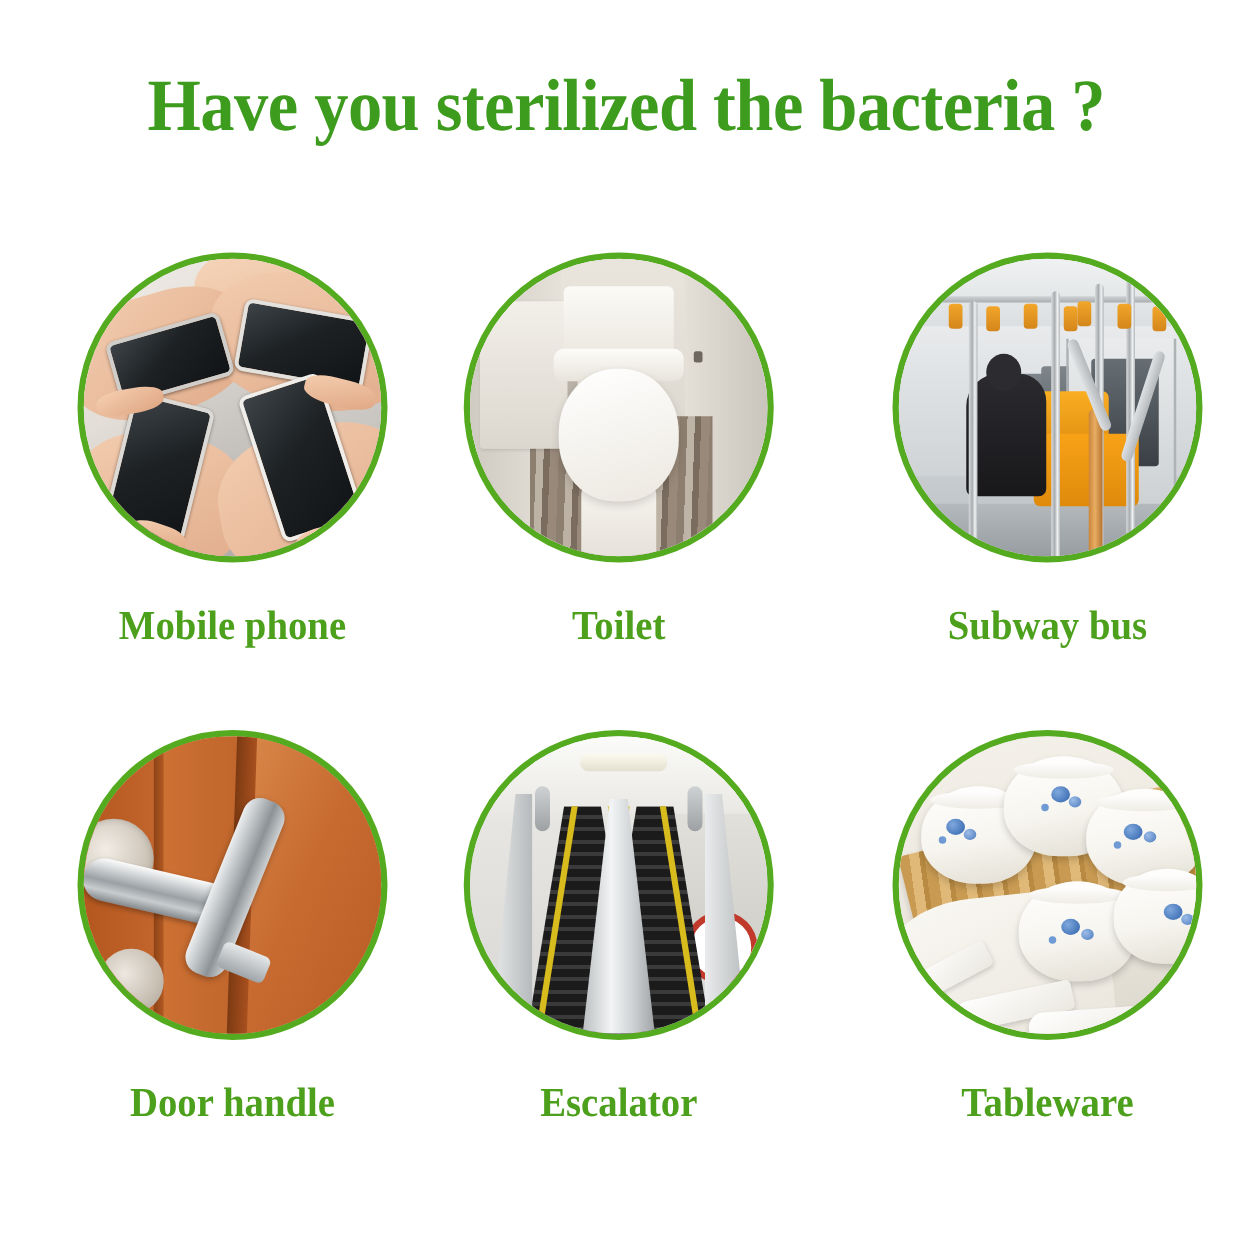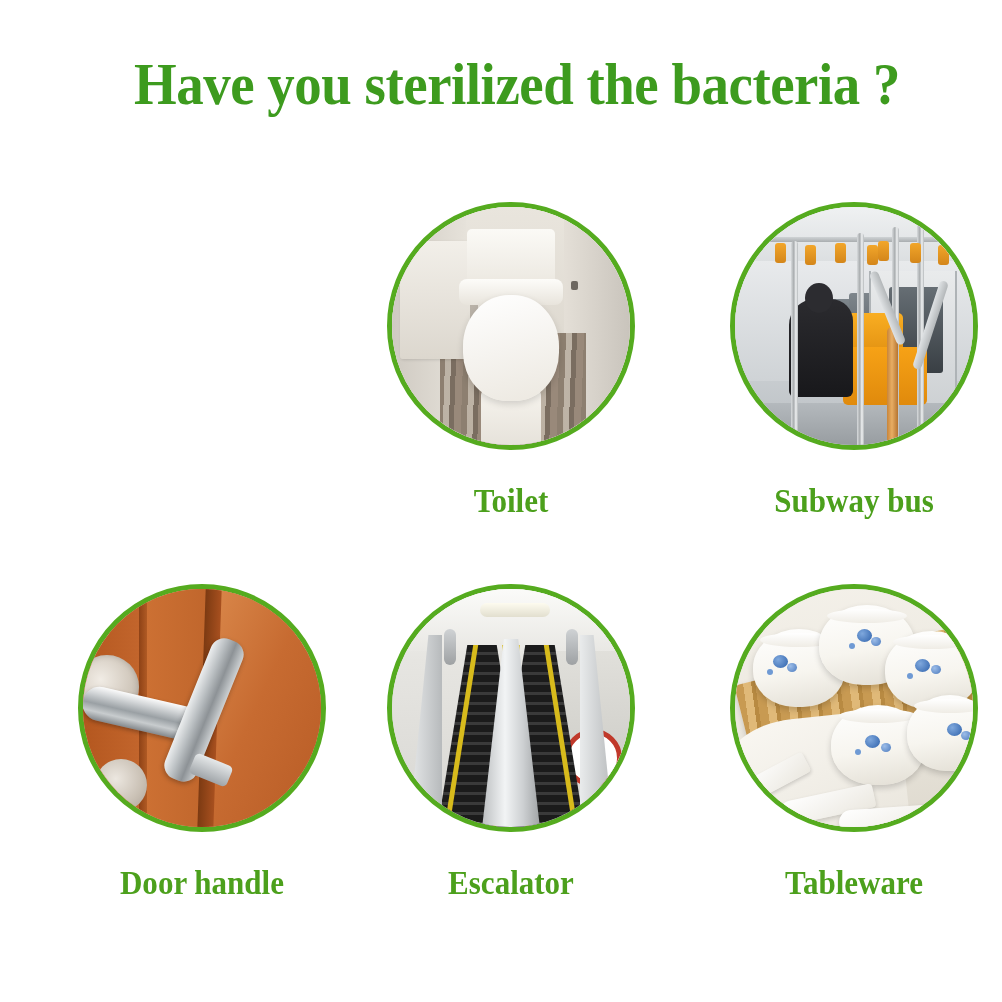--- a/index.html
+++ b/index.html
@@ -7,21 +7,20 @@
   body{
     width:1002px;height:1002px;
     background:#ffffff;
     font-family:"Liberation Serif","DejaVu Serif",serif;
     overflow:hidden;
     position:relative;
   }
   .poster{
     position:absolute;inset:0;
     background:#ffffff;
-    margin-left:16px;
   }
 
   
   .headline{
     position:absolute;
     top:54px;left:0;width:1002px;
     text-align:center;
     font-family:"Liberation Serif","DejaVu Serif",serif;
     font-weight:700;
     font-size:59px;
@@ -209,20 +208,41 @@
 <body>
 
 <div class="poster">
 
   <div class="headline">Have you sterilized the bacteria ?</div>
 
   <div class="grid">
 
     <div class="row">
 
+      <div class="cell c0">
+        <div class="photo">
+          <div class="scene s-phone">
+            <div class="skin sk5"></div>
+            <div class="body"></div>
+            <div class="skin sk1"></div>
+            <div class="skin sk2"></div>
+            <div class="skin sk3"></div>
+            <div class="skin sk4"></div>
+            <div class="phone p1"></div>
+            <div class="phone p2"></div>
+            <div class="phone p3"></div>
+            <div class="phone p4"></div>
+            <div class="finger f1"></div>
+            <div class="finger f2"></div>
+            <div class="finger f3"></div>
+            <div class="finger f4"></div>
+          </div>
+        </div>
+        <div class="caption">Mobile phone</div>
+      </div>
 
       <div class="cell c1">
         <div class="photo">
           <div class="scene s-toilet">
             <div class="back"></div>
             <div class="wallL"></div>
             <div class="wallR"></div>
             <div class="floor"></div>
             <div class="stall"></div>
             <div class="pipe"></div>

